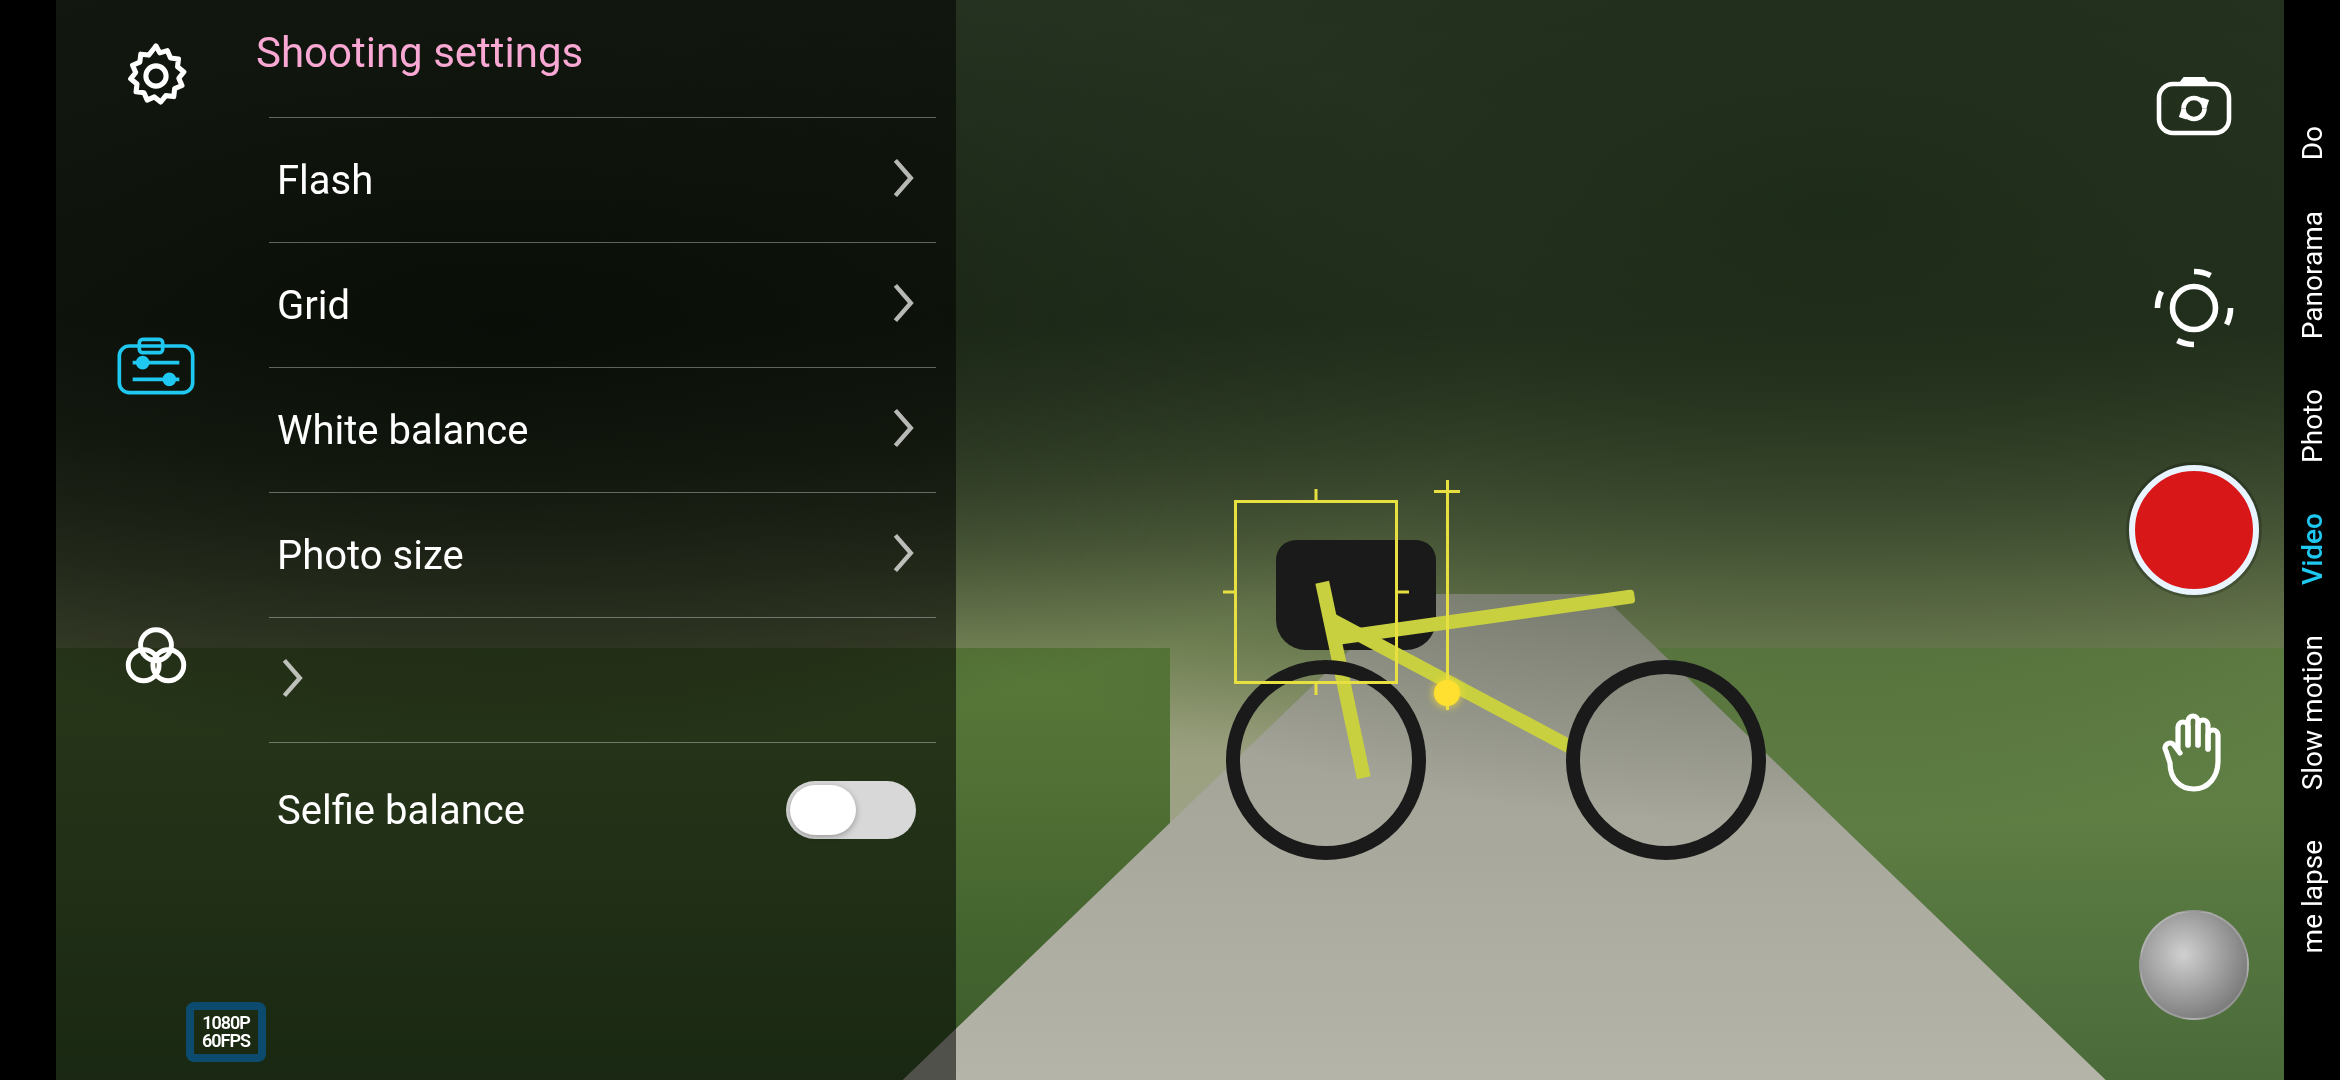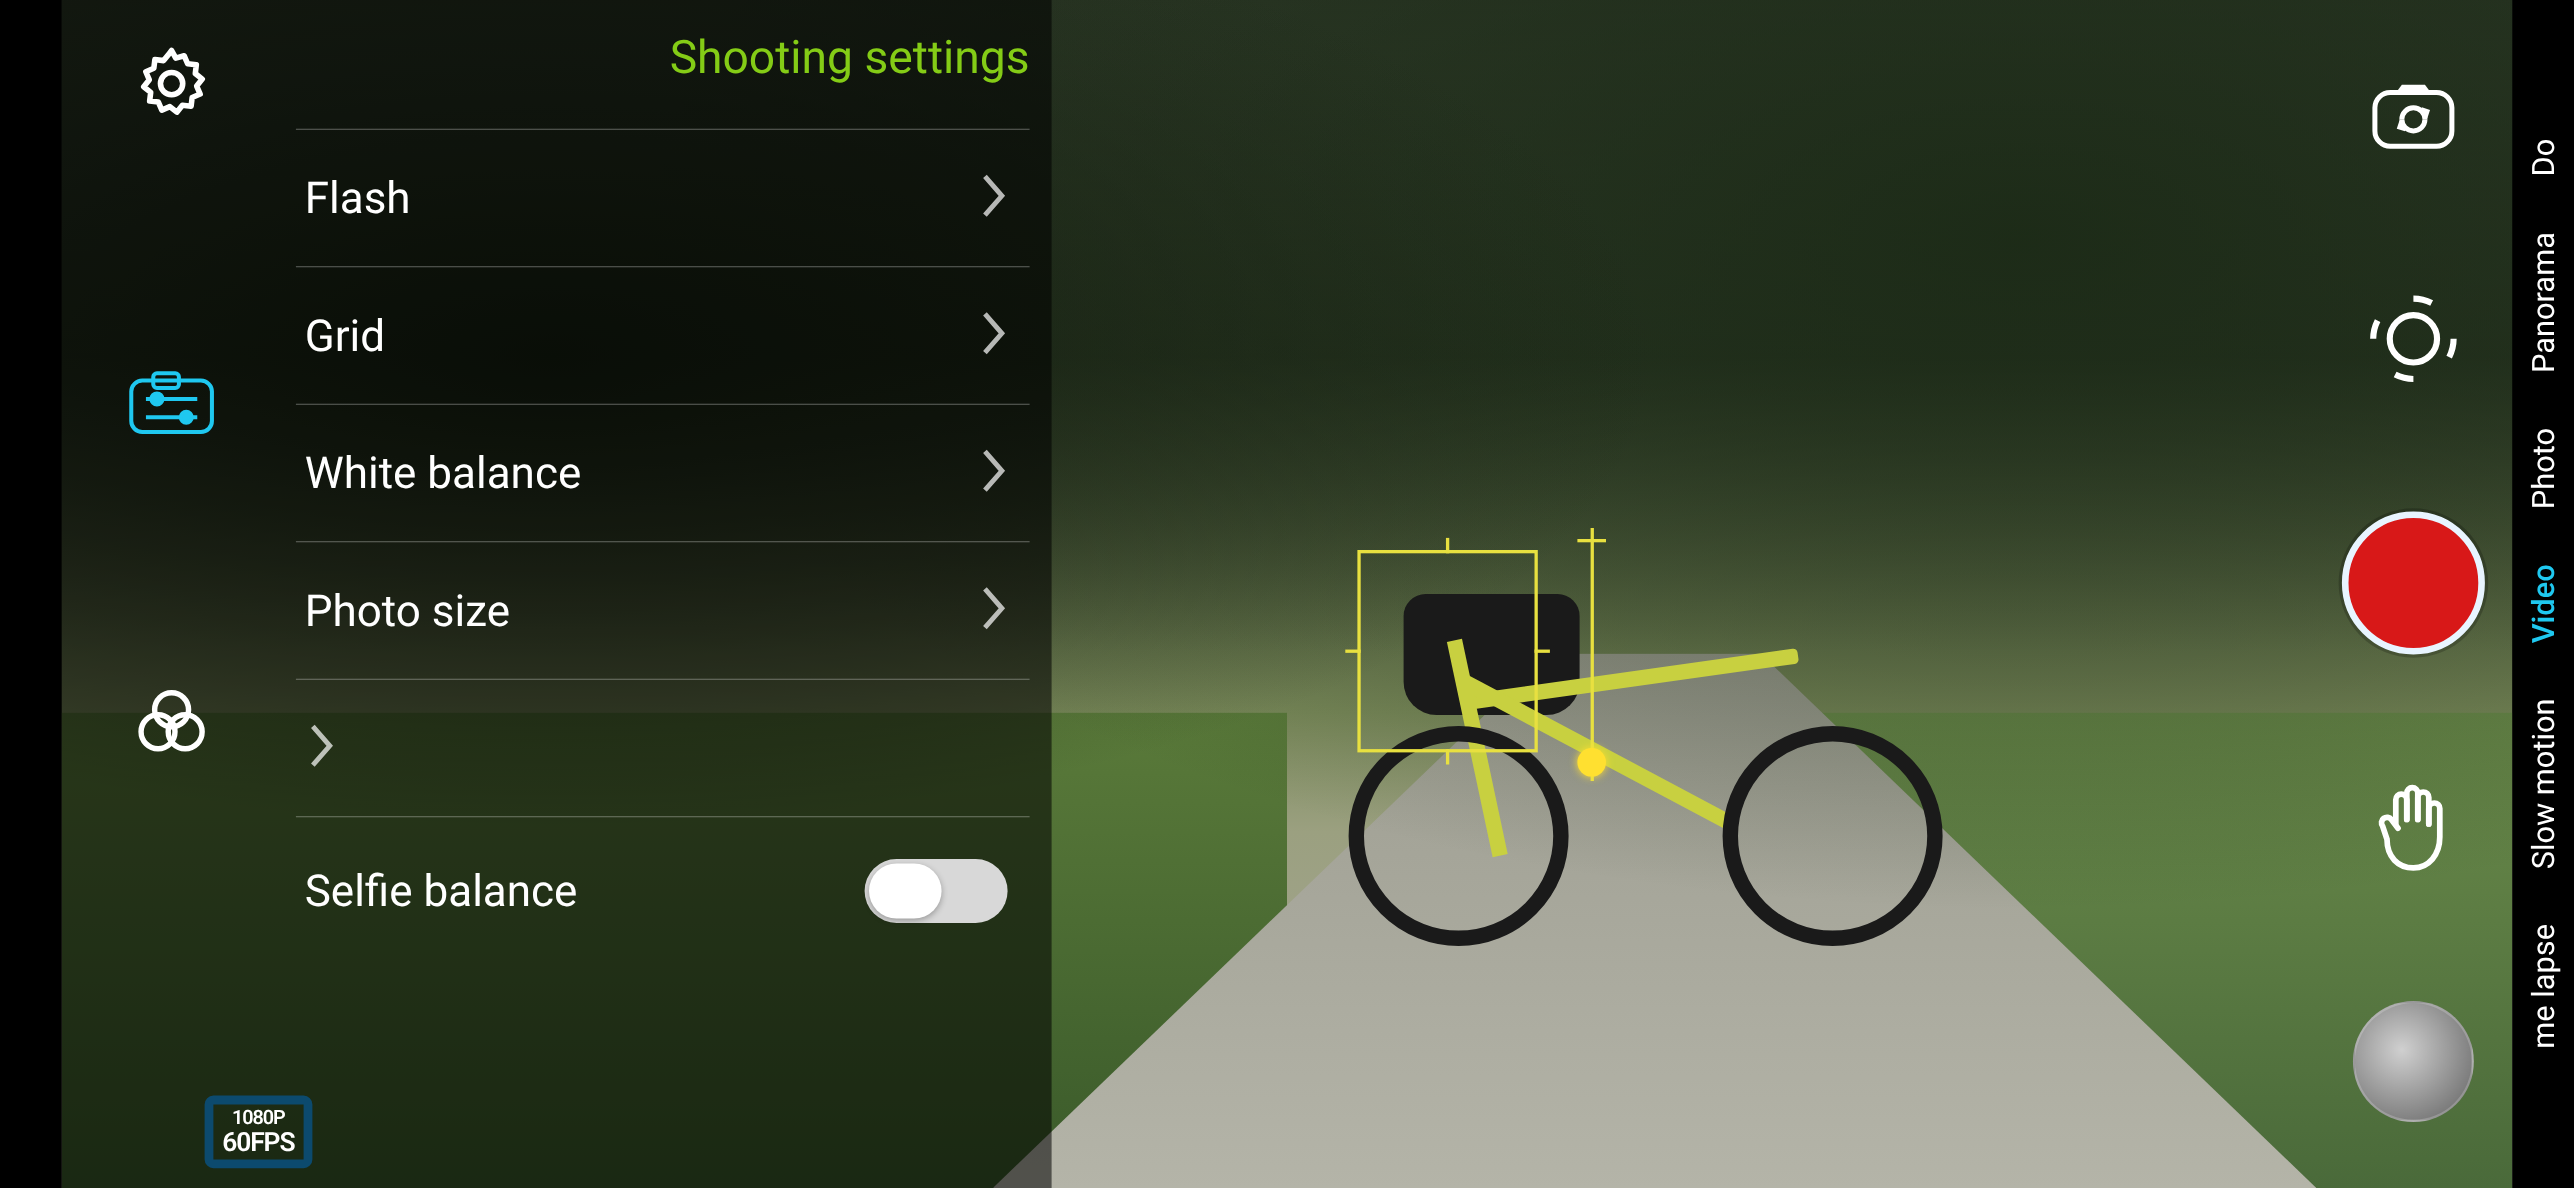--- a/index.html
+++ b/index.html
@@ -67,21 +67,21 @@
   .settings-sidebar {
     width: 200px; height: 100%;
     display: flex; flex-direction: column; align-items: center;
     gap: 210px; padding-top: 36px;
   }
   .side-icon { width: 80px; height: 80px; display:flex; align-items:center; justify-content:center; cursor:pointer;}
   .settings-list {
     flex: 1; display: flex; flex-direction: column; padding-right: 20px;
   }
   .settings-title {
-    color: #84cc16; font-size: 42px; font-weight: 400; text-align: right;
+    color: #f9a8d4; font-size: 42px; font-weight: 400; text-align: left;
     padding: 28px 0 40px 0;
   }
   .settings-row {
     display: flex; align-items: center; justify-content: space-between;
     border-top: 1px solid rgba(255,255,255,0.35);
     padding: 38px 20px 38px 8px;
     cursor: pointer;
     margin-left: 13px;
   }
   .settings-row:first-of-type { }
@@ -94,21 +94,21 @@
   .toggle-knob {
     position:absolute; left:4px; top:4px; width:66px; height:50px; border-radius:30px;
     background:#fff; box-shadow:0 2px 6px rgba(0,0,0,0.3);
   }
   .resolution-badge {
     position: absolute; left: 130px; bottom: 18px;
     border: 8px solid #0c4a6e; border-radius: 8px;
     padding: 4px 8px; text-align:center; line-height:1;
   }
   .resolution-badge .l1 { color:#fff; font-size:18px; font-weight:600; letter-spacing:-1px;}
-  .resolution-badge .l2 { color:#fff; font-size:24px; font-weight:600; letter-spacing:-1px;}
+  .resolution-badge .l2 { color:#fff; font-size:18px; font-weight:600; letter-spacing:-1px;}
 
   
   .right-rail {
     position: absolute; right: 56px; top: 0; width: 180px; height: 100%;
     display: flex; flex-direction: column; align-items: center; justify-content: space-between;
     padding: 60px 0;
   }
   .rail-icon { width:90px; height:90px; display:flex; align-items:center; justify-content:center; cursor:pointer;}
   .shutter {
     width: 130px; height: 130px; border-radius: 50%;

